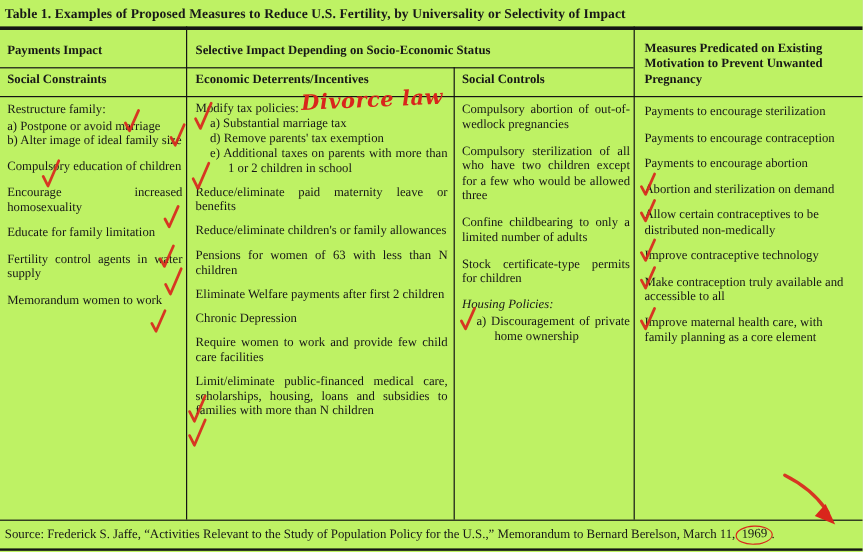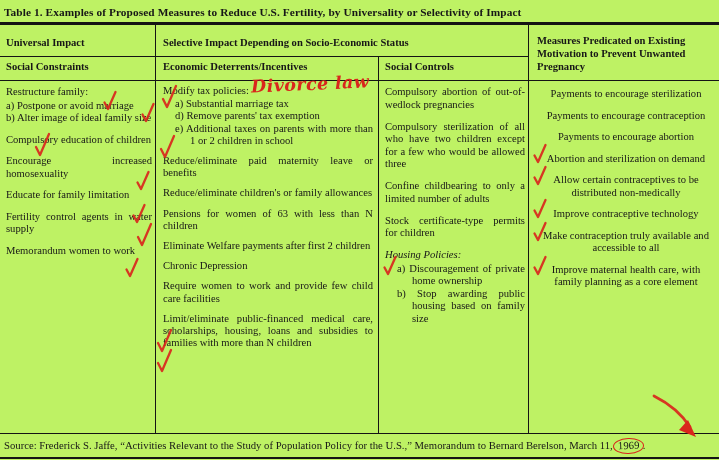--- a/index.html
+++ b/index.html
@@ -14,21 +14,21 @@
   .title {
     position: absolute; left: 4px; top: 6px; width: 712px;
     font-weight: bold; font-size: 11.3px; letter-spacing: .1px;
   }
   .rule { position: absolute; background: #141414; }
   .hdr { position: absolute; font-weight: bold; font-size: 10.6px; line-height: 12.8px; }
   .col { position: absolute; font-size: 10.6px; line-height: 12.5px; }
   .p { margin: 0 0 9px; text-align: justify; }
   .c2 .p { margin-bottom: 8px; line-height: 12.2px; }
   .c3 .p { margin-bottom: 9.5px; }
-  .c4 .p { text-align: center; margin-bottom: 9px; }
+  .c4 .p { text-align: left; margin-bottom: 9px; }
   .tight { margin-bottom: 1px !important; }
   .sub1 { padding-left: 14px; text-indent: -14px; margin-bottom: 0 !important; }
   .sub  { margin-left: 12px; padding-left: 15px; text-indent: -15px; margin-bottom: 0 !important; }
   .subend1 { padding-left: 14px; text-indent: -14px; }
   .subend  { margin-left: 12px; padding-left: 15px; text-indent: -15px; }
   .it { font-style: italic; }
   .source {
     position: absolute; left: 4px; top: 439px; width: 714px;
     font-size: 10.7px; line-height: 13px; white-space: nowrap;
   }
@@ -56,21 +56,21 @@
 
   <div class="rule" style="left:0;top:22px;width:719px;height:2.6px"></div>
   <div class="rule" style="left:0;top:56px;width:528px;height:1.2px"></div>
   <div class="rule" style="left:0;top:80px;width:719px;height:1.2px"></div>
   <div class="rule" style="left:0;top:433px;width:719px;height:1.2px"></div>
   <div class="rule" style="left:0;top:456.5px;width:719px;height:2px"></div>
   <div class="rule" style="left:155px;top:22px;width:1.2px;height:411px"></div>
   <div class="rule" style="left:378px;top:56px;width:1.2px;height:377px"></div>
   <div class="rule" style="left:528px;top:22px;width:1.2px;height:411px"></div>
 
-  <div class="hdr" style="left:6px;top:37px;width:146px">Universal Impact</div>
+  <div class="hdr" style="left:6px;top:37px;width:146px">Payments Impact</div>
   <div class="hdr" style="left:163px;top:37px;width:360px">Selective Impact Depending on Socio-Economic Status</div>
   <div class="hdr" style="left:537px;top:35px;width:174px">Measures Predicated on Existing Motivation to Prevent Unwanted Pregnancy</div>
   <div class="hdr" style="left:6px;top:61px;width:146px">Social Constraints</div>
   <div class="hdr" style="left:163px;top:61px;width:210px">Economic Deterrents/Incentives</div>
   <div class="hdr" style="left:385px;top:61px;width:140px">Social Controls</div>
 
   <div class="col c1" style="left:6px;top:86px;width:146px">
     <p class="p tight">Restructure family:</p>
     <p class="p sub1">a)  Postpone or avoid marriage</p>
     <p class="p subend1">b)  Alter image of ideal family size</p>
@@ -95,21 +95,20 @@
     <p class="p">Limit/eliminate public-financed medical care, scholarships, housing, loans and subsidies to families with more than N children</p>
   </div>
 
   <div class="col c3" style="left:385px;top:86px;width:140px">
     <p class="p">Compulsory abortion of out-of-wedlock pregnancies</p>
     <p class="p">Compulsory sterilization of all who have two children except for a few who would be allowed three</p>
     <p class="p">Confine childbearing to only a limited number of adults</p>
     <p class="p">Stock certificate-type permits for children</p>
     <p class="p it tight">Housing Policies:</p>
     <p class="p sub">a)  Discouragement of private home ownership</p>
-    <p class="p subend">b)  Stop awarding public housing based on family size</p>
   </div>
 
   <div class="col c4" style="left:537px;top:88px;width:178px">
     <p class="p">Payments to encourage sterilization</p>
     <p class="p">Payments to encourage contraception</p>
     <p class="p">Payments to encourage abortion</p>
     <p class="p">Abortion and sterilization on demand</p>
     <p class="p">Allow certain contraceptives to be distributed non-medically</p>
     <p class="p">Improve contraceptive technology</p>
     <p class="p">Make contraception truly available and accessible to all</p>

